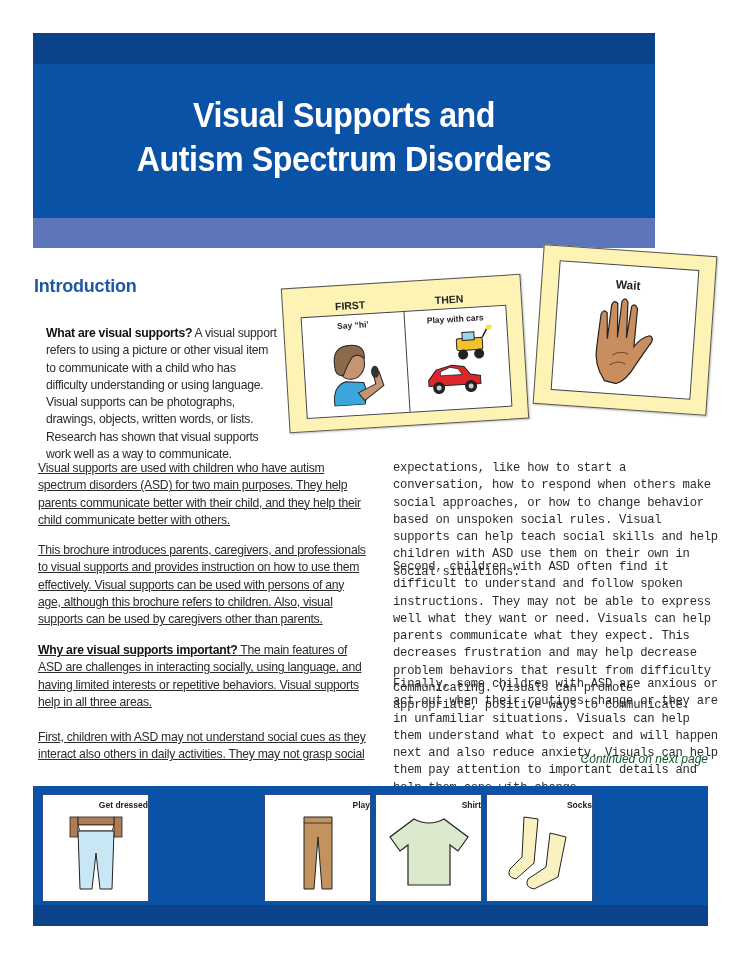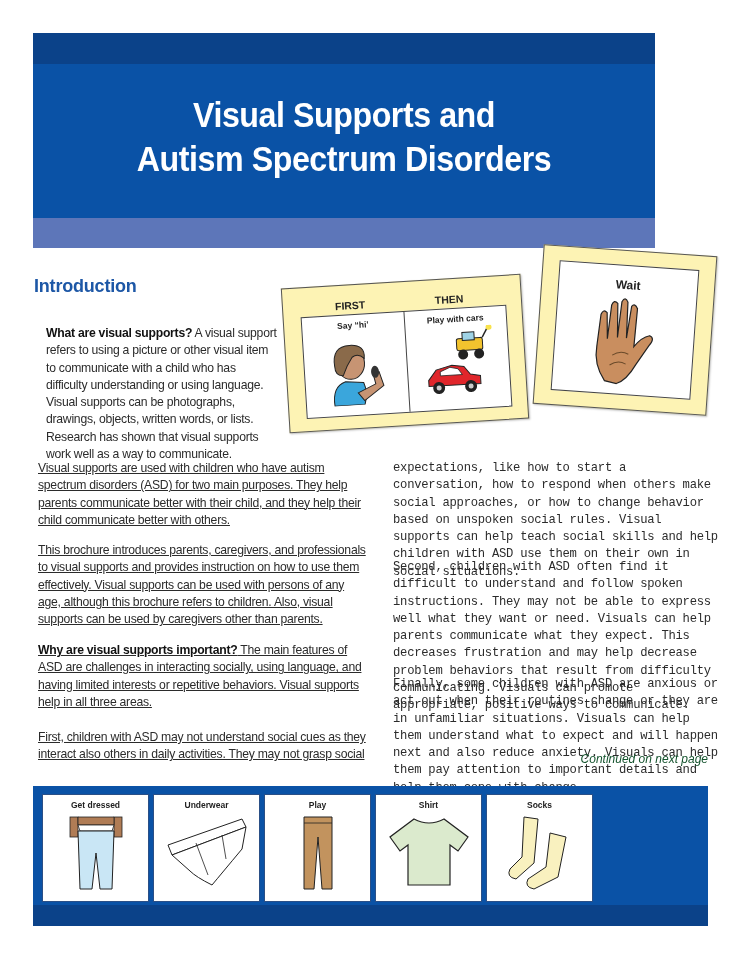--- a/index.html
+++ b/index.html
@@ -60,21 +60,21 @@
     text-align: center;
   }
   .card-wait .cap { font-size: 12px; font-weight: bold; color: #222; margin-top: 12px; }
 
   
   .strip {
     position: absolute; left: 33px; top: 786px; width: 675px; height: 140px; background: #0a52a6;
   }
   .strip .dark { position: absolute; left: 0; bottom: 0; width: 100%; height: 21px; background: #0b4289; }
   .tile {
-    position: absolute; top: 8px; width: 105px; height: 106px; background: #fff; border: 1px solid #2a4f86; text-align: center;
+    position: absolute; top: 8px; width: 105px; height: 106px; background: #fff; border: 1px solid #2a4f86; text-align: right;
   }
   .tile .cap { font-size: 8.5px; font-weight: bold; color: #222; margin-top: 5px; }
   .tile svg { display: block; margin: 3px auto 0; }
 </style>
 </head>
 <body>
 
 <div class="header">
   <div class="band-top"></div>
   <div class="band-main"></div>
@@ -150,28 +150,20 @@
     <div class="cap">Get dressed</div>
     <svg width="60" height="78" viewBox="0 0 60 78">
       <rect x="4" y="4" width="8" height="20" fill="#b07c55" stroke="#222" stroke-width="0.8"></rect>
       <rect x="48" y="4" width="8" height="20" fill="#b07c55" stroke="#222" stroke-width="0.8"></rect>
       <path d="M12 4 L48 4 L48 12 L12 12 Z" fill="#b07c55" stroke="#222" stroke-width="0.8"></path>
       <path d="M12 12 L48 12 L46 18 L14 18 Z" fill="#fff" stroke="#222" stroke-width="0.8"></path>
       <path d="M12 18 L48 18 L46 76 L34 76 L30 40 L26 76 L14 76 Z" fill="#c9e6f5" stroke="#222" stroke-width="1"></path>
     </svg>
   </div>
 
-  <div class="tile" style="left:120px;">
-    <div class="cap">Underwear</div>
-    <svg width="90" height="78" viewBox="0 0 90 78">
-      <path d="M6 32 L80 6 L84 14 L10 42 Z" fill="#fff" stroke="#222" stroke-width="1"></path>
-      <path d="M10 42 L84 14 L80 36 Q60 60 50 72 Q34 64 28 58 Z" fill="#fff" stroke="#222" stroke-width="1"></path>
-      <path d="M34 30 L46 62 M60 22 L64 46" stroke="#222" stroke-width="0.8"></path>
-    </svg>
-  </div>
 
   <div class="tile" style="left:231px;">
     <div class="cap">Play</div>
     <svg width="40" height="78" viewBox="0 0 40 78">
       <path d="M6 4 L34 4 L34 76 L24 76 L20 24 L16 76 L6 76 Z" fill="#c2935e" stroke="#222" stroke-width="1"></path>
       <path d="M6 10 L34 10" stroke="#222" stroke-width="0.8"></path>
     </svg>
   </div>
 
   <div class="tile" style="left:342px;">

